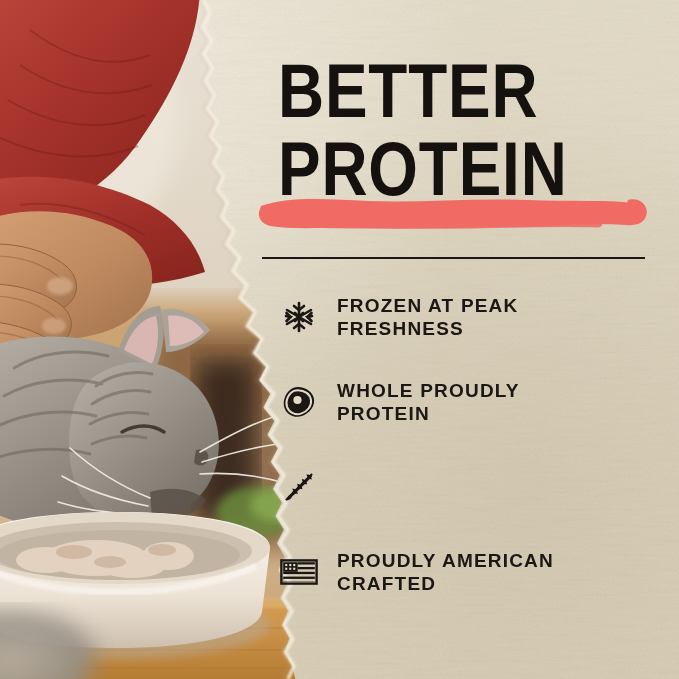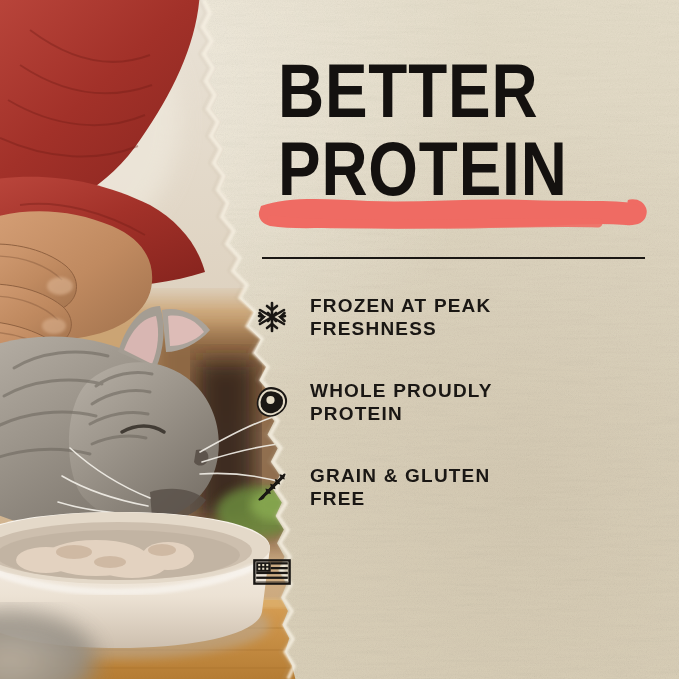--- a/index.html
+++ b/index.html
@@ -99,21 +99,21 @@
     left: 262px;
     top: 257px;
     width: 383px;
     height: 2px;
     background: #1a1714;
   }
 
   
   .features {
     position: absolute;
-    left: 246px;
+    left: 273px;
     top: 288px;
     width: 400px;
   }
   .feature {
     position: relative;
     display: flex;
     align-items: flex-start;
     height: 85px;
   }
   .feature-icon {
@@ -407,22 +407,20 @@
             <path d="M10.4 18.6 C13.6 19 15.5 21 15.8 24.1 C12.7 23.7 10.7 21.7 10.4 18.6 Z"></path>
             <path d="M24 10 C24.4 13.1 22.5 15.3 19.4 15.8 C19 12.6 20.9 10.4 24 10 Z"></path>
             <path d="M19.3 14.8 C19.7 17.9 17.8 20.1 14.7 20.6 C14.3 17.4 16.2 15.2 19.3 14.8 Z"></path>
             <path d="M14.6 19.6 C15 22.7 13.1 24.9 10 25.4 C9.6 22.2 11.5 20 14.6 19.6 Z"></path>
             <path d="M9.9 24.4 C10.3 27.5 8.4 29.7 5.3 30.2 C4.9 27 6.8 24.8 9.9 24.4 Z"></path>
           </g>
           <path d="M28.5 6.2 L8.5 26.2" stroke="#1a1714" stroke-width="2.7" stroke-linecap="round" fill="none"></path>
           <path d="M29.5 4.5 L4.5 29.5" stroke="#1a1714" stroke-width="2.1" stroke-linecap="round" fill="none"></path>
         </svg>
       </span>
-      <span class="feature-label">GRAIN &amp; GLUTEN
-FREE</span>
     </div>
 
     <div class="feature">
       <span class="feature-icon">
         <svg width="38" height="30" viewBox="0 0 38 30">
           <rect x="1.4" y="3.4" width="35.2" height="23.2" fill="none" stroke="#1a1714" stroke-width="2.4"></rect>
           <rect x="3.2" y="5.2" width="14.5" height="9.6" fill="#1a1714"></rect>
           <g fill="#e4dbc6">
             <rect x="5.2" y="7.0" width="2.1" height="2.1"></rect>
             <rect x="9.2" y="7.0" width="2.1" height="2.1"></rect>
@@ -433,16 +431,18 @@
           </g>
           <g fill="#1a1714">
             <rect x="17.7" y="5.2" width="17.1" height="2.3"></rect>
             <rect x="17.7" y="10.0" width="17.1" height="2.3"></rect>
             <rect x="3.2" y="14.8" width="31.6" height="2.3"></rect>
             <rect x="3.2" y="19.6" width="31.6" height="2.3"></rect>
             <rect x="3.2" y="24.4" width="31.6" height="0.4"></rect>
           </g>
         </svg>
       </span>
+      <span class="feature-label">PROUDLY AMERICAN
+CRAFTED</span>
     </div>
 
   </div>
 </div>
 
 </body></html>

